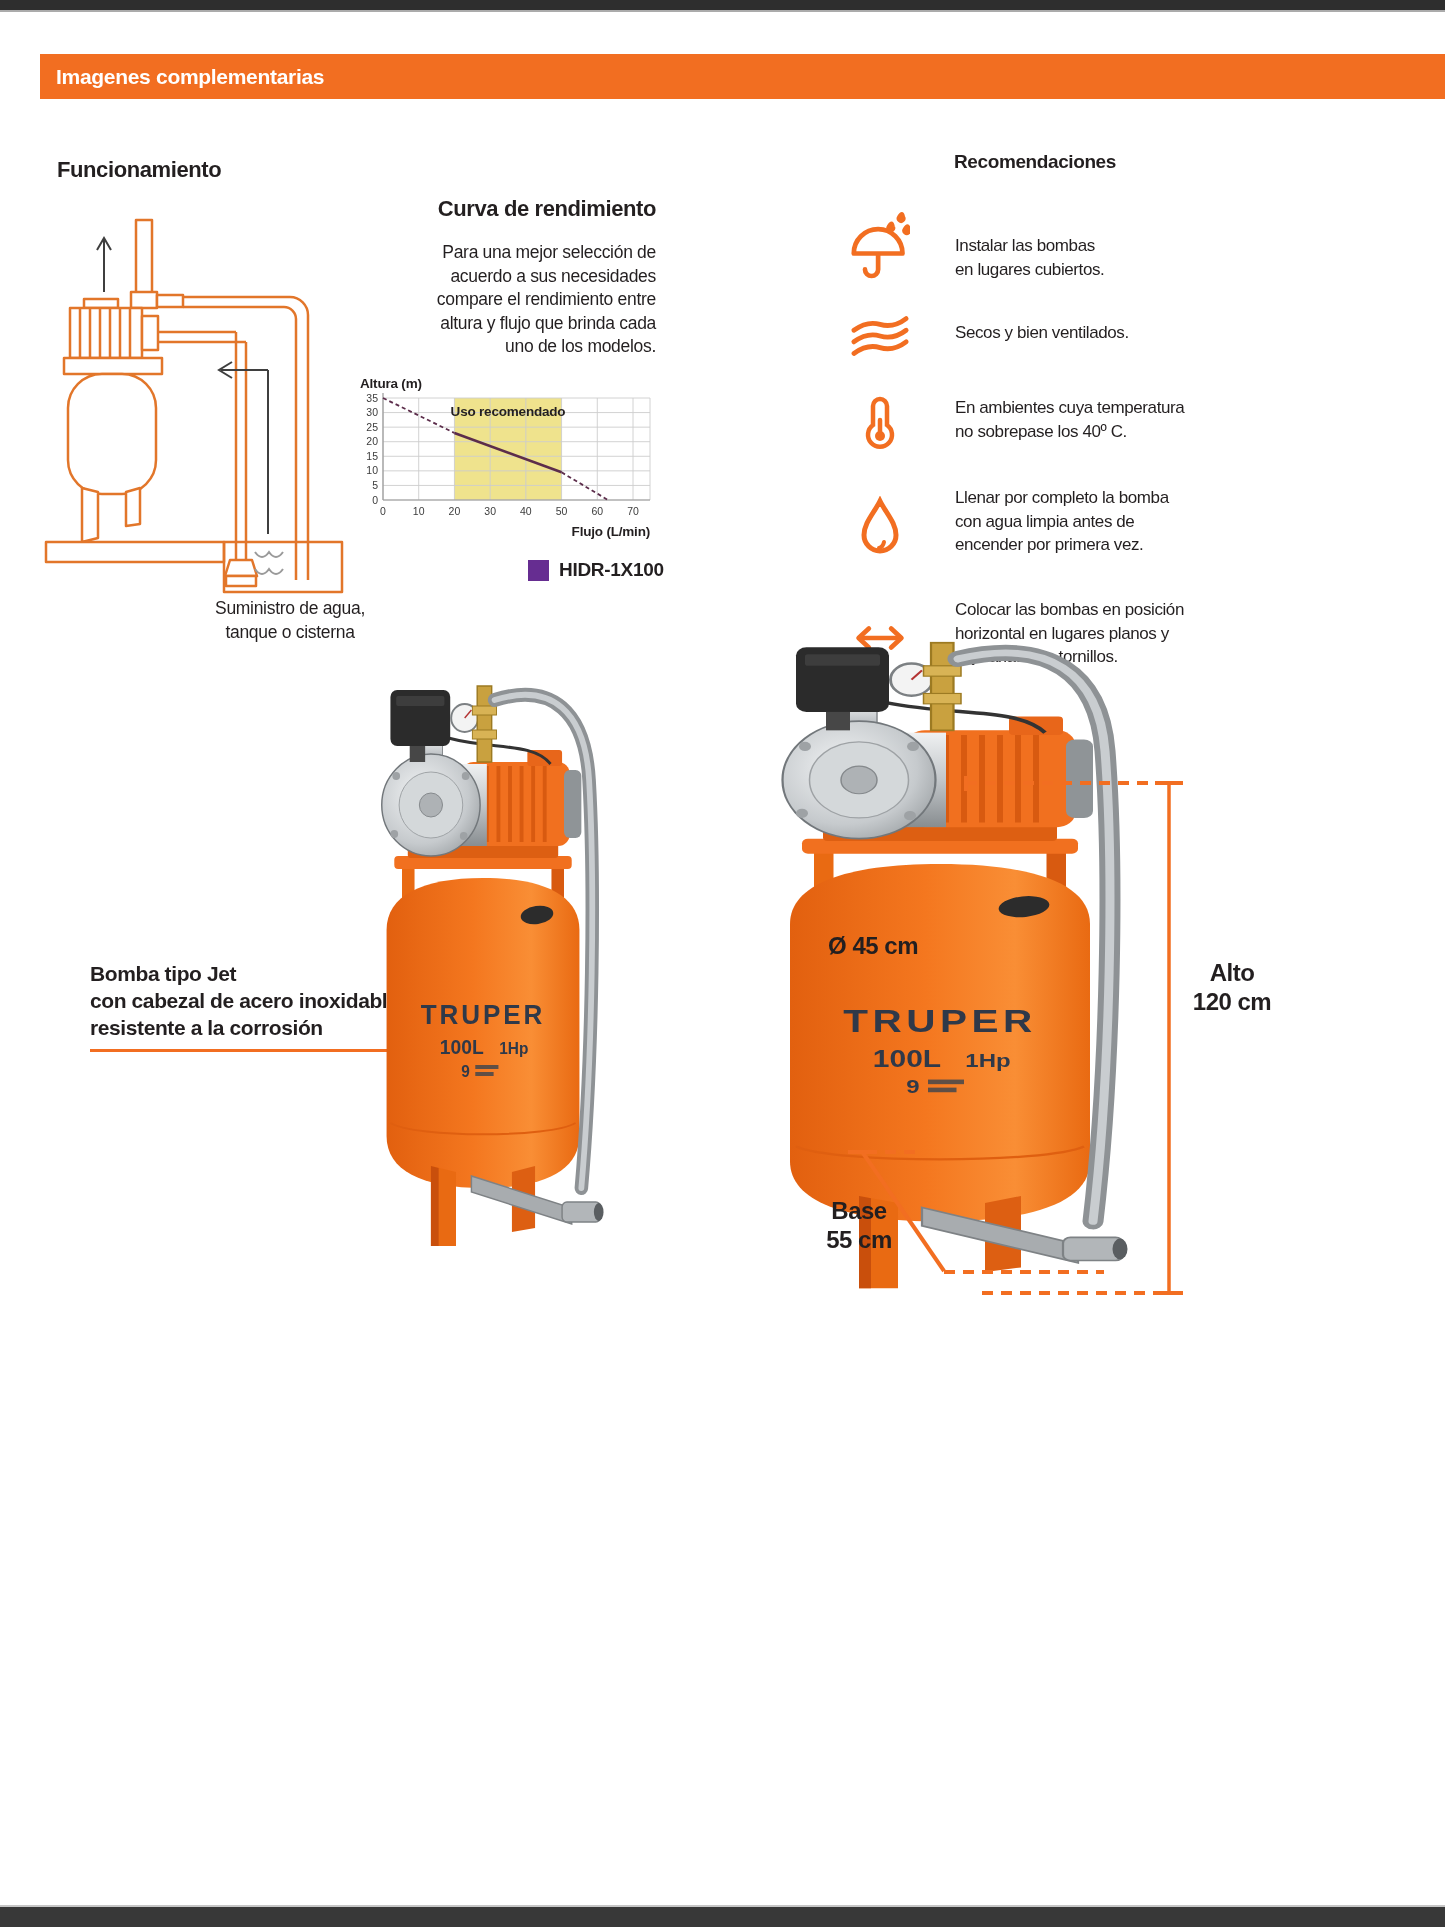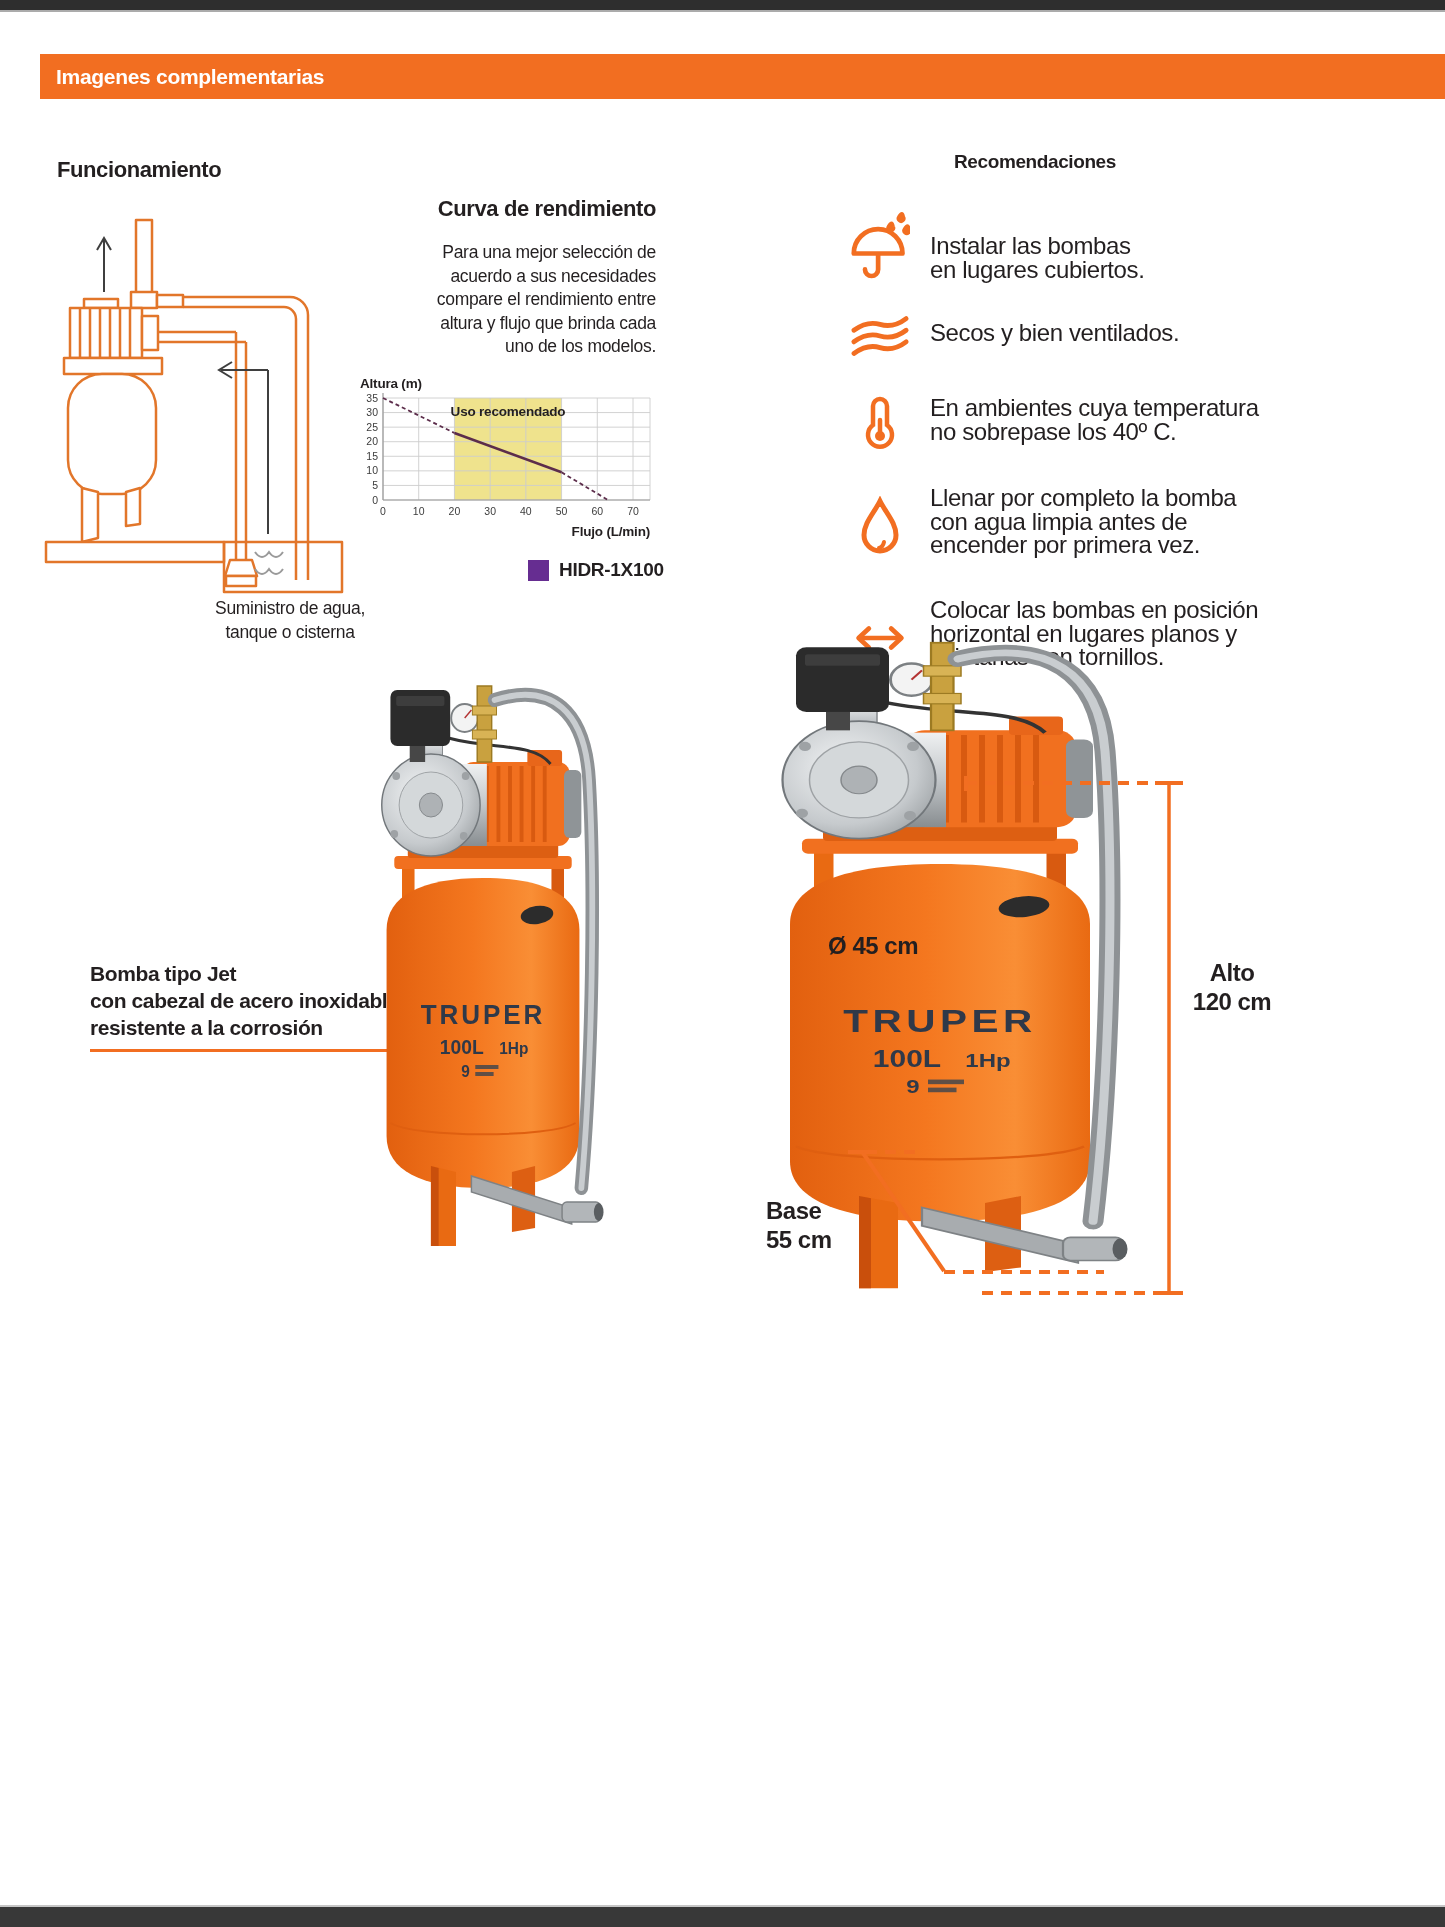--- a/index.html
+++ b/index.html
@@ -15,29 +15,29 @@
   .orange-header .hd{color:#fff;font-size:21px;font-weight:700;padding-left:16px;letter-spacing:-0.3px;}
   .h2{font-size:22px;font-weight:700;letter-spacing:-0.4px;color:var(--ink);}
   .func-title{left:57px;top:157px;}
   .func-caption{left:165px;top:596px;width:250px;text-align:center;font-size:17.5px;line-height:24px;letter-spacing:-0.3px;}
   .curva-title{left:346px;top:196px;width:310px;text-align:right;}
   .curva-desc{left:346px;top:241px;width:310px;text-align:right;font-size:17.5px;line-height:23.5px;letter-spacing:-0.3px;}
   .legend{left:528px;top:559px;display:flex;align-items:center;gap:10px;}
   .legend .sw{width:21px;height:21px;background:#662D91;}
   .legend .lbl{font-weight:700;font-size:19px;letter-spacing:-0.3px;}
   .reco-title{left:860px;top:151px;width:350px;text-align:center;font-size:19px;font-weight:700;letter-spacing:-0.4px;}
-  .reco-text{width:340px;font-size:24px;line-height:23.5px;letter-spacing:-0.4px;}
+  .reco-text{width:340px;font-size:17px;line-height:23.5px;letter-spacing:-0.4px;margin-left:25px;}
   .icon-box{width:60px;display:flex;justify-content:center;}
   .callout{left:90px;top:960px;width:380px;font-size:21px;line-height:27px;font-weight:700;letter-spacing:-0.4px;}
   .callout-line{left:90px;top:1049px;width:334px;height:0;border-top:3px solid var(--accent);}
   .callout-dot{left:422px;top:1043px;width:14px;height:14px;border-radius:50%;background:var(--accent);}
   .dim{font-size:24px;font-weight:700;letter-spacing:-0.5px;}
   .dim-dia{left:788px;top:932px;width:130px;text-align:right;}
   .dim-alto{left:1176px;top:958px;width:112px;text-align:center;line-height:29px;}
-  .dim-base{left:766px;top:1196px;width:112px;line-height:29px;}
+  .dim-base{left:803px;top:1196px;width:112px;text-align:center;line-height:29px;}
   .tick{font-size:10.5px;fill:#3C3C3C;}
   .axlabel{font-size:13.5px;font-weight:700;fill:var(--ink);letter-spacing:-0.2px;}
   .bandlabel{font-size:13.5px;font-weight:700;fill:var(--ink);letter-spacing:-0.2px;}
   svg text{font-family:"Liberation Sans", sans-serif;}
 </style>
 </head>
 <body>
 
 <div id="canvas">
 

